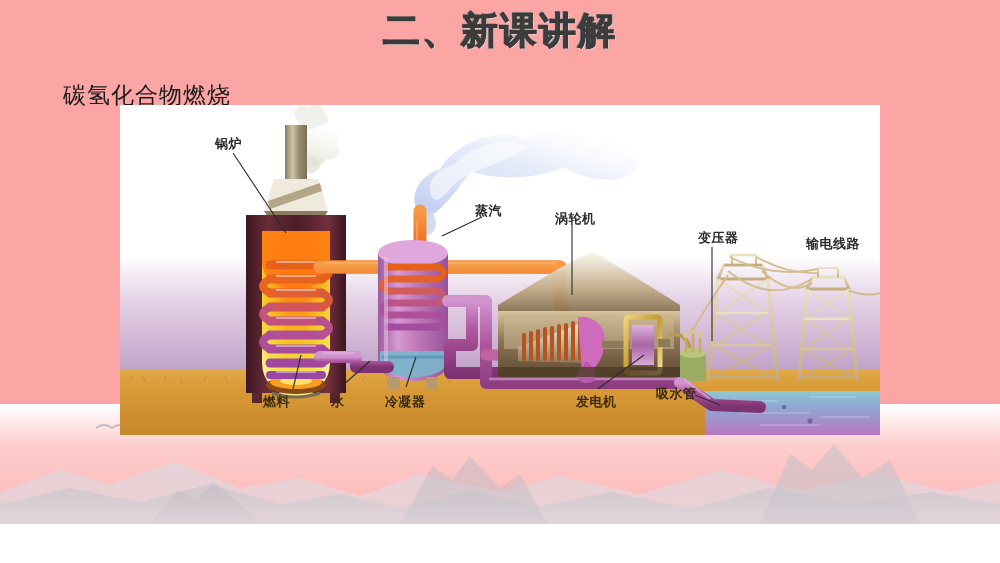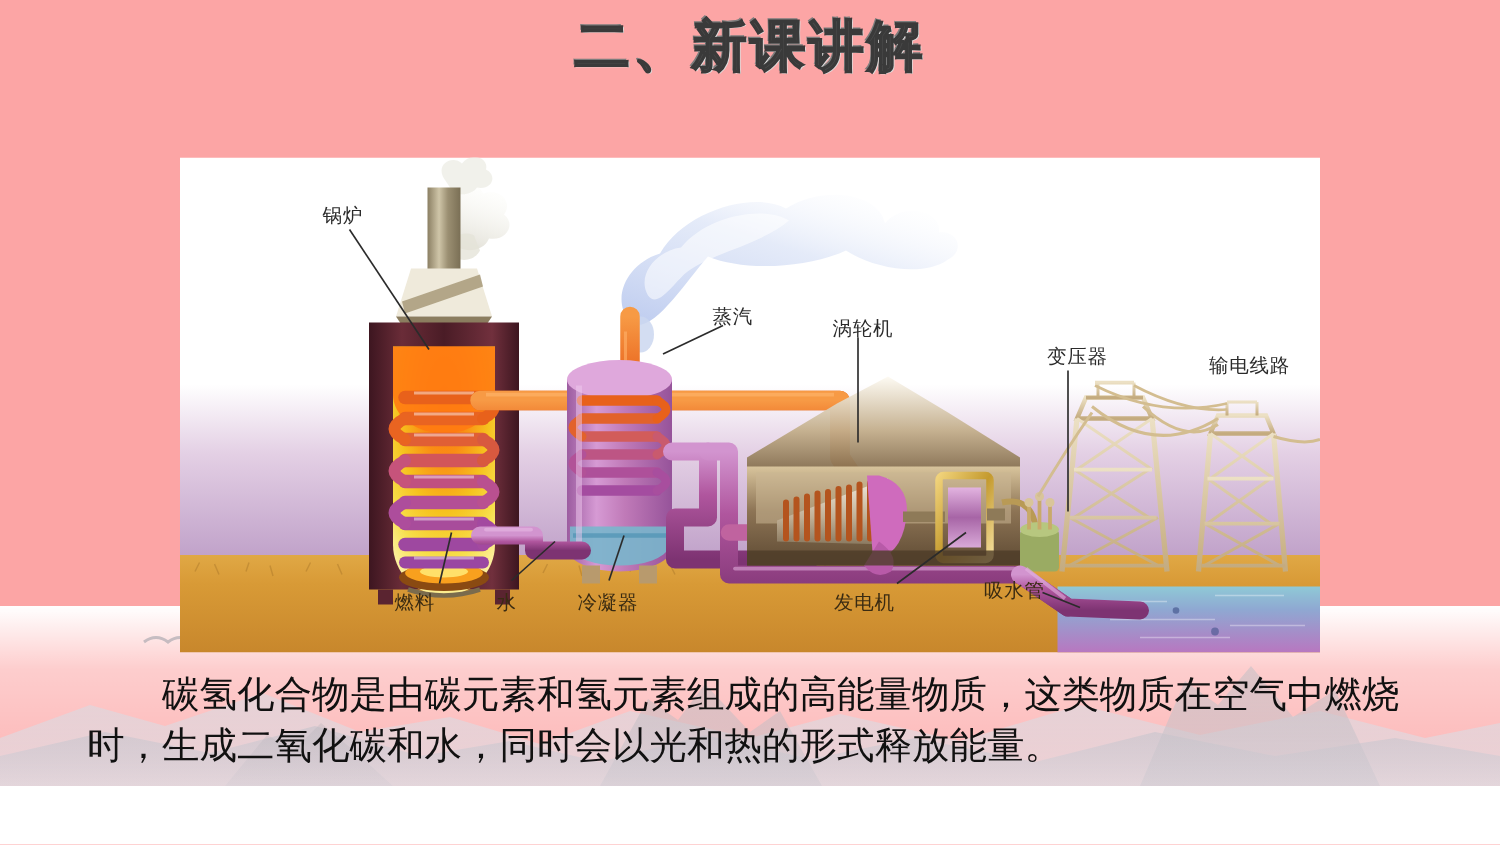--- a/index.html
+++ b/index.html
@@ -64,21 +64,21 @@
     height: 330px;
   }
   #diagram svg { display: block; }
 
   
   .dlabel {
     position: absolute;
     font-size: 13px;
     color: #2b2b2b;
     font-family: "DejaVu Sans", "Liberation Sans", sans-serif;
-    font-weight: normal;
+    font-weight: bold;
     white-space: nowrap;
     letter-spacing: 0.5px;
   }
   .dlabel.on-ground { color: #3a2b12; }
 
   
   #body-text {
     position: absolute;
     left: 58px;
     top: 446px;
@@ -125,20 +125,21 @@
     <path d="M760,120 L790,50 L812,66 L834,40 L862,74 L890,56 L920,120 Z" fill="url(#mrock)" opacity="0.55"></path>
     <path d="M150,120 L178,86 L196,96 L214,78 L240,100 L262,120 Z" fill="url(#mrock)" opacity="0.30"></path>
 
     <rect x="0" y="0" width="1000" height="120" fill="url(#mfade)"></rect>
 
     <path d="M96,24 q8,-6 16,0 q8,-6 16,0" stroke="#8e949e" stroke-width="2" fill="none" opacity="0.5"></path>
   </svg>
 
   <div id="title">二、新课讲解</div>
 
+  <div id="subtitle">碳氢化合物燃烧</div>
 
   <div id="diagram">
     <svg width="760" height="330" viewBox="0 0 760 330">
       <defs>
 
         <linearGradient id="skyHaze" x1="0" y1="0" x2="0" y2="1">
           <stop offset="0%" stop-color="#ffffff"></stop>
           <stop offset="55%" stop-color="#ffffff"></stop>
           <stop offset="72%" stop-color="#e3cfe4"></stop>
           <stop offset="100%" stop-color="#bc9cc6"></stop>
@@ -460,19 +461,18 @@
     </svg>
 
     <div class="dlabel" style="left:95px;  top:30px;">锅炉</div>
     <div class="dlabel" style="left:355px; top:97px;">蒸汽</div>
     <div class="dlabel" style="left:435px; top:105px;">涡轮机</div>
     <div class="dlabel" style="left:578px; top:124px;">变压器</div>
     <div class="dlabel" style="left:657px; top:130px;margin-left:29px;">输电线路</div>
     <div class="dlabel on-ground" style="left:143px; top:288px;">燃料</div>
     <div class="dlabel on-ground" style="left:211px; top:288px;">水</div>
     <div class="dlabel on-ground" style="left:265px; top:288px;">冷凝器</div>
-    <div class="dlabel on-ground" style="left:436px; top:288px;">发电机</div>
+    <div class="dlabel on-ground" style="left:456px; top:288px;">发电机</div>
     <div class="dlabel on-ground" style="left:536px; top:280px;">吸水管</div>
   </div>
 
-  <div id="body-text">碳氢化合物是由碳元素和氢元素组成的高能量物质，这类物质在空气中燃烧时，生成二氧化碳和水，同时会以光和热的形式释放能量。</div>
 
 </div>
 
 </body></html>

